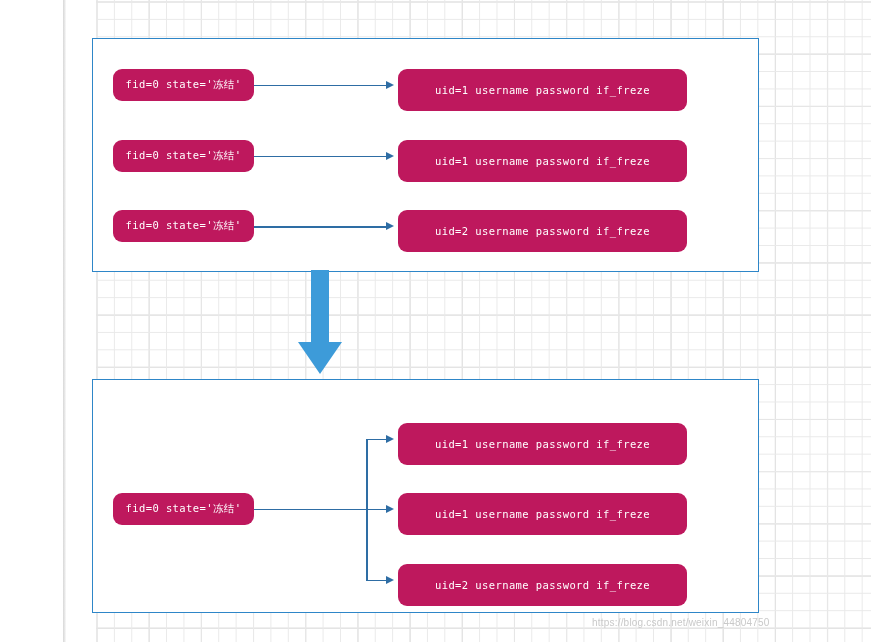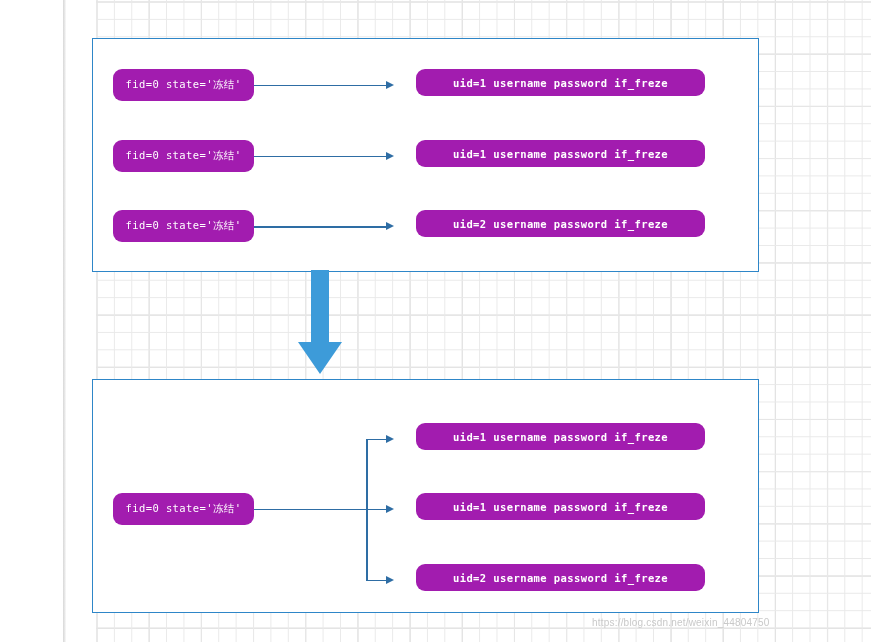--- a/index.html
+++ b/index.html
@@ -61,34 +61,34 @@
     border: 1.6px solid #2e86c8;
     background: #ffffff;
     box-sizing: border-box;
   }
   #frame-before { left: 92px; top: 38px;  width: 667px; height: 234px; }
   #frame-after  { left: 92px; top: 379px; width: 667px; height: 234px; }
 
   
   .node {
     position: absolute;
-    background: #a21caf;
+    background: #be185d;
     border-radius: 9px;
     color: #ffffff;
     font-family: "DejaVu Sans Mono", monospace;
     font-size: 10.5px;
     letter-spacing: 0.4px;
     display: flex;
     align-items: center;
     justify-content: center;
     box-sizing: border-box;
     white-space: nowrap;
   }
   .node-left  { width: 141px; height: 32px; left: 113px; }
-  .node-right { width: 289px; height: 27px; left: 416px; font-weight: bold; }
+  .node-right { width: 289px; height: 42px; left: 398px; }
 
   
   .r1 { top: 69px; }
   .r2 { top: 140px; }
   .r3 { top: 210px; }
   
   .b1 { top: 423px; }
   .b2 { top: 493px; }
   .b3 { top: 564px; }
   .bl { top: 493px; }

